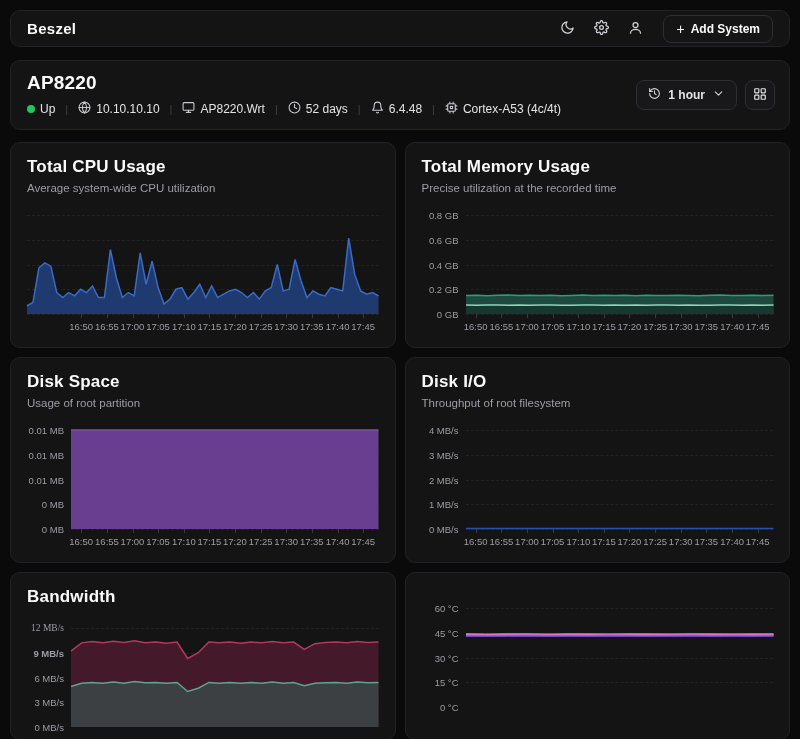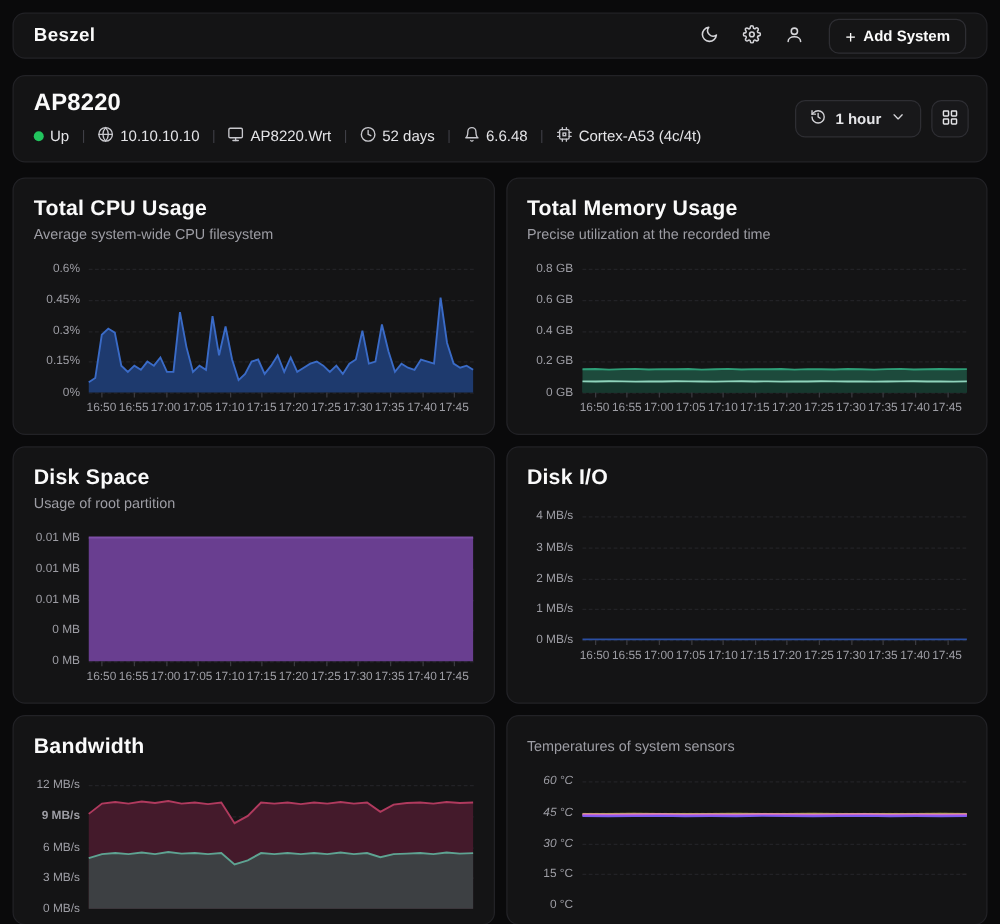--- a/index.html
+++ b/index.html
@@ -135,21 +135,21 @@
         <span>52 days</span>
       </span>
       <span class="sep">|</span>
       <span class="meta-item">
         <span>
           <svg viewBox="0 0 24 24" fill="none" stroke="currentColor" stroke-width="2" stroke-linecap="round" stroke-linejoin="round">
               <path d="M6 8a6 6 0 0 1 12 0c0 7 3 9 3 9H3s3-2 3-9"></path>
               <path d="M10.3 21a1.94 1.94 0 0 0 3.4 0"></path>
             </svg>
         </span>
-        <span>6.6.48</span>
+        <span>6.4.48</span>
       </span>
       <span class="sep">|</span>
       <span class="meta-item">
         <span>
           <svg viewBox="0 0 24 24" fill="none" stroke="currentColor" stroke-width="2" stroke-linecap="round">
               <rect x="5" y="5" width="14" height="14" rx="2"></rect>
               <rect x="10" y="10" width="4" height="4"></rect>
               <path d="M9 2v3M15 2v3M9 19v3M15 19v3M2 9h3M2 15h3M19 9h3M19 15h3"></path>
             </svg>
         </span>
@@ -181,29 +181,22 @@
               <rect x="14" y="14" width="7" height="7" rx="1"></rect>
             </svg>
         </span>
       </button>
     </div>
   </section>
 
   <div class="charts">
     <section class="card chart-card">
       <h2 class="c-title">Total CPU Usage</h2>
-      <p class="c-sub">Average system-wide CPU filesystem</p>
-      <div class="chart-row">
-          <div class="yaxis">
-            <span class="ylabel" style="top: 0%;">0.6%</span>
-            <span class="ylabel" style="top: 25%;">0.45%</span>
-            <span class="ylabel" style="top: 50%;">0.3%</span>
-            <span class="ylabel" style="top: 75%;">0.15%</span>
-            <span class="ylabel" style="top: 100%;">0%</span>
-          </div>
+      <p class="c-sub">Average system-wide CPU utilization</p>
+      <div class="chart-row">
         <div class="plot">
             <div class="gridline" style="top: 0%;"></div>
             <div class="gridline" style="top: 25%;"></div>
             <div class="gridline" style="top: 50%;"></div>
             <div class="gridline" style="top: 75%;"></div>
             <div class="gridline" style="top: 100%;"></div>
             <svg viewBox="0 0 1000 100" preserveAspectRatio="none">
               <path d="M0.0,91.67 L16.9,88.33 L33.9,53.33 L50.8,48.33 L67.8,51.67 L84.7,78.33 L101.7,83.33 L118.6,78.33 L135.6,81.67 L152.5,75.00 L169.5,78.33 L186.4,71.67 L203.4,83.33 L220.3,83.33 L237.3,35.00 L254.2,63.33 L271.2,83.33 L288.1,78.33 L305.1,81.67 L322.0,38.33 L339.0,70.00 L355.9,46.67 L372.9,73.33 L389.8,90.00 L406.8,85.00 L423.7,75.00 L440.7,73.33 L457.6,85.00 L474.6,78.33 L491.5,70.00 L508.5,83.33 L525.4,71.67 L542.4,83.33 L559.3,80.00 L576.3,76.67 L593.2,75.00 L610.2,78.33 L627.1,83.33 L644.1,78.33 L661.0,85.00 L678.0,76.67 L694.9,73.33 L711.9,50.00 L728.8,76.67 L745.8,75.00 L762.7,45.00 L779.7,66.67 L796.6,83.33 L813.6,76.67 L830.5,80.00 L847.5,81.67 L864.4,73.33 L881.4,75.00 L898.3,76.67 L915.3,23.33 L932.2,60.00 L949.2,76.67 L966.1,80.00 L983.1,78.33 L1000.0,81.67 L1000,100 L0,100 Z" fill="#1e3a6e" stroke="none"></path>
               <path d="M0.0,91.67 L16.9,88.33 L33.9,53.33 L50.8,48.33 L67.8,51.67 L84.7,78.33 L101.7,83.33 L118.6,78.33 L135.6,81.67 L152.5,75.00 L169.5,78.33 L186.4,71.67 L203.4,83.33 L220.3,83.33 L237.3,35.00 L254.2,63.33 L271.2,83.33 L288.1,78.33 L305.1,81.67 L322.0,38.33 L339.0,70.00 L355.9,46.67 L372.9,73.33 L389.8,90.00 L406.8,85.00 L423.7,75.00 L440.7,73.33 L457.6,85.00 L474.6,78.33 L491.5,70.00 L508.5,83.33 L525.4,71.67 L542.4,83.33 L559.3,80.00 L576.3,76.67 L593.2,75.00 L610.2,78.33 L627.1,83.33 L644.1,78.33 L661.0,85.00 L678.0,76.67 L694.9,73.33 L711.9,50.00 L728.8,76.67 L745.8,75.00 L762.7,45.00 L779.7,66.67 L796.6,83.33 L813.6,76.67 L830.5,80.00 L847.5,81.67 L864.4,73.33 L881.4,75.00 L898.3,76.67 L915.3,23.33 L932.2,60.00 L949.2,76.67 L966.1,80.00 L983.1,78.33 L1000.0,81.67" fill="none" stroke="#3a6bc7" stroke-width="1.5" vector-effect="non-scaling-stroke"></path>
             </svg>
@@ -336,20 +329,21 @@
           <span class="xlabel" style="left: 78.3%;">17:35</span>
           <i class="xtick" style="left: 86.7%;"></i>
           <span class="xlabel" style="left: 86.7%;">17:40</span>
           <i class="xtick" style="left: 95%;"></i>
           <span class="xlabel" style="left: 95%;">17:45</span>
         </div>
     </section>
 
     <section class="card chart-card">
       <h2 class="c-title">Disk I/O</h2>
+      <p class="c-sub">Throughput of root filesystem</p>
       <div class="chart-row">
           <div class="yaxis">
             <span class="ylabel" style="top: 0%;">4 MB/s</span>
             <span class="ylabel" style="top: 25%;">3 MB/s</span>
             <span class="ylabel" style="top: 50%;">2 MB/s</span>
             <span class="ylabel" style="top: 75%;">1 MB/s</span>
             <span class="ylabel" style="top: 100%;">0 MB/s</span>
           </div>
         <div class="plot">
             <div class="gridline" style="top: 0%;"></div>
@@ -387,21 +381,21 @@
           <span class="xlabel" style="left: 86.7%;">17:40</span>
           <i class="xtick" style="left: 95%;"></i>
           <span class="xlabel" style="left: 95%;">17:45</span>
         </div>
     </section>
 
     <section class="card chart-card">
       <h2 class="c-title">Bandwidth</h2>
       <div class="chart-row">
           <div class="yaxis">
-            <span class="ylabel" style="top: 0%;">12 MB/s</span>
+            <span class="ylabel" style="top: 0%; font-family: Liberation Serif, serif;">12 MB/s</span>
             <span class="ylabel" style="top: 25%; font-weight: bold;">9 MB/s</span>
             <span class="ylabel" style="top: 50%;">6 MB/s</span>
             <span class="ylabel" style="top: 75%;">3 MB/s</span>
             <span class="ylabel" style="top: 100%;">0 MB/s</span>
           </div>
         <div class="plot">
             <div class="gridline" style="top: 0%;"></div>
             <div class="gridline" style="top: 25%;"></div>
             <div class="gridline" style="top: 50%;"></div>
             <div class="gridline" style="top: 75%;"></div>
@@ -410,26 +404,25 @@
               <path d="M0.0,23.33 L34.5,15.00 L69.0,13.75 L103.4,15.00 L137.9,13.33 L172.4,14.58 L206.9,12.92 L241.4,15.00 L275.9,14.17 L310.3,15.42 L344.8,14.17 L379.3,30.83 L413.8,25.00 L448.3,14.17 L482.8,15.00 L517.2,14.17 L551.7,15.42 L586.2,14.17 L620.7,15.00 L655.2,13.75 L689.7,15.00 L724.1,14.17 L758.6,21.67 L793.1,15.83 L827.6,14.58 L862.1,14.17 L896.6,15.00 L931.0,13.75 L965.5,14.58 L1000.0,14.17" fill="none" stroke="#b03a5e" stroke-width="1.5" vector-effect="non-scaling-stroke"></path>
               <path d="M0.0,59.17 L34.5,55.83 L69.0,55.00 L103.4,55.83 L137.9,54.58 L172.4,55.83 L206.9,54.17 L241.4,55.42 L275.9,55.00 L310.3,55.83 L344.8,55.00 L379.3,64.17 L413.8,60.83 L448.3,55.00 L482.8,55.83 L517.2,55.00 L551.7,55.83 L586.2,55.00 L620.7,55.83 L655.2,54.58 L689.7,55.83 L724.1,55.00 L758.6,58.33 L793.1,55.83 L827.6,55.42 L862.1,55.00 L896.6,55.83 L931.0,54.58 L965.5,55.42 L1000.0,55.00 L1000,100 L0,100 Z" fill="#3d4043" stroke="none"></path>
               <path d="M0.0,59.17 L34.5,55.83 L69.0,55.00 L103.4,55.83 L137.9,54.58 L172.4,55.83 L206.9,54.17 L241.4,55.42 L275.9,55.00 L310.3,55.83 L344.8,55.00 L379.3,64.17 L413.8,60.83 L448.3,55.00 L482.8,55.83 L517.2,55.00 L551.7,55.83 L586.2,55.00 L620.7,55.83 L655.2,54.58 L689.7,55.83 L724.1,55.00 L758.6,58.33 L793.1,55.83 L827.6,55.42 L862.1,55.00 L896.6,55.83 L931.0,54.58 L965.5,55.42 L1000.0,55.00" fill="none" stroke="#5ea392" stroke-width="1.5" vector-effect="non-scaling-stroke"></path>
             </svg>
           </div>
         </div>
 
     </section>
 
     <section class="card chart-card">
-      <p class="c-sub">Temperatures of system sensors</p>
       <div class="chart-row">
           <div class="yaxis">
-            <span class="ylabel" style="top: 0%; font-style: italic;">60 °C</span>
-            <span class="ylabel" style="top: 25%; font-style: italic;">45 °C</span>
-            <span class="ylabel" style="top: 50%; font-style: italic;">30 °C</span>
+            <span class="ylabel" style="top: 0%;">60 °C</span>
+            <span class="ylabel" style="top: 25%;">45 °C</span>
+            <span class="ylabel" style="top: 50%;">30 °C</span>
             <span class="ylabel" style="top: 75%;">15 °C</span>
             <span class="ylabel" style="top: 100%;">0 °C</span>
           </div>
         <div class="plot">
             <div class="gridline" style="top: 0%;"></div>
             <div class="gridline" style="top: 25%;"></div>
             <div class="gridline" style="top: 50%;"></div>
             <div class="gridline" style="top: 75%;"></div>
             <svg viewBox="0 0 1000 100" preserveAspectRatio="none">
               <path d="M0.0,26.33 L66.7,26.50 L133.3,26.17 L200.0,26.33 L266.7,26.50 L333.3,26.33 L400.0,26.17 L466.7,26.50 L533.3,26.33 L600.0,26.17 L666.7,26.50 L733.3,26.33 L800.0,26.33 L866.7,26.50 L933.3,26.17 L1000.0,26.33" fill="none" stroke="#a8a84a" stroke-width="1.5" vector-effect="non-scaling-stroke"></path>

